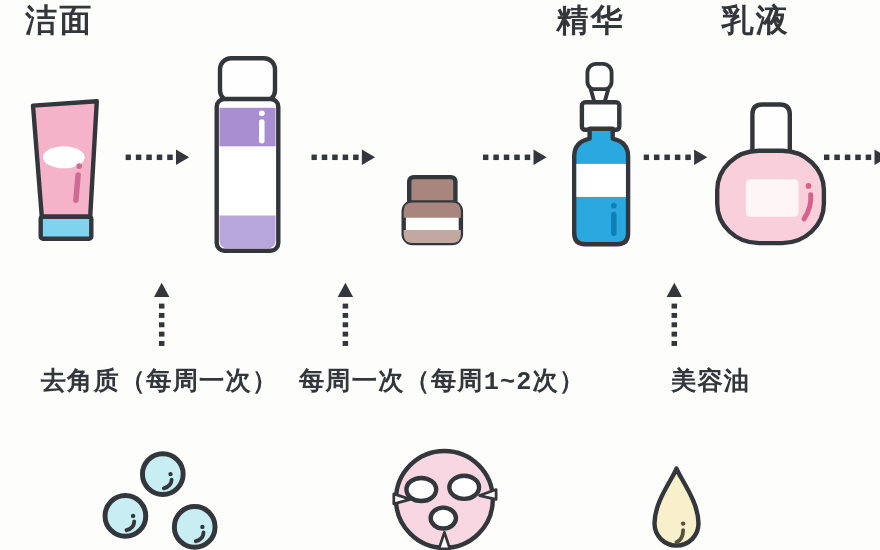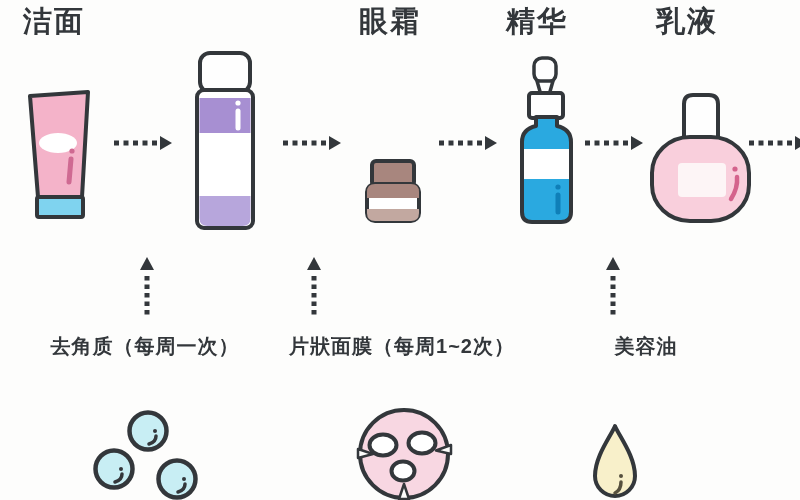--- a/index.html
+++ b/index.html
@@ -1,39 +1,38 @@
 <!DOCTYPE html>
 <html><head>
 <meta charset="utf-8">
 <style>
   html,body { margin:0; padding:0; }
   .canvas {
     position:relative; width:800px; height:500px;
     background:#fdfdfc; overflow:hidden;
-    font-family:Liberation Sans, sans-serif;
+    font-family:Liberation Mono, monospace;
   }
   .abs { position:absolute; }
   .step-label {
     position:absolute; top:3px; transform:translateX(-50%);
     font-size:29px; font-weight:700; color:#33373b;
     letter-spacing:2px; white-space:nowrap; line-height:1.25;
   }
   .extra-label {
     position:absolute; top:334px; transform:translateX(-50%);
-    font-size:20px; font-weight:700; color:#33373b;
+    font-size:23px; font-weight:700; color:#33373b;
     letter-spacing:1px; white-space:nowrap; line-height:1.25;
   }
 </style>
 </head>
 <body>
 
 <div class="canvas">
 
   <div class="step-label" style="left:54px">洁面</div>
-  <div class="step-label" style="left:390px">眼霜</div>
   <div class="step-label" style="left:537px">精华</div>
   <div class="step-label" style="left:687px">乳液</div>
 
   <svg class="abs" style="left:26px;top:90px" width="66" height="130" viewBox="0 0 66 130">
     <path d="M4,6 L62,2 L56,107 L12,107 Z" fill="#f4b3c9" stroke="#33373b" stroke-width="4" stroke-linejoin="round"></path>
     <ellipse cx="32" cy="53" rx="19" ry="10" fill="#ffffff"></ellipse>
     <circle cx="46" cy="61" r="2.6" fill="#cf6a92"></circle>
     <line x1="45" y1="69" x2="43" y2="92" stroke="#cf6a92" stroke-width="5" stroke-linecap="round"></line>
     <rect x="11" y="107" width="46" height="20" rx="2" fill="#7fd3ef" stroke="#33373b" stroke-width="4"></rect>
   </svg>
@@ -152,21 +151,21 @@
       <polygon points="9,0 2,13 16,13"></polygon>
       <rect x="6.5" y="19" width="5" height="4.5"></rect>
         <rect x="6.5" y="27.5" width="5" height="4.5"></rect>
       <rect x="6.5" y="36" width="5" height="4.5"></rect>
         <rect x="6.5" y="44.5" width="5" height="4.5"></rect>
       <rect x="6.5" y="53" width="5" height="4.5"></rect>
     </g>
   </svg>
 
   <div class="extra-label" style="left:145px">去角质（每周一次）</div>
-  <div class="extra-label" style="left:402px">片狀面膜（每周1~2次）</div>
+  <div class="extra-label" style="left:402px">每周一次（每周1~2次）</div>
   <div class="extra-label" style="left:646px">美容油</div>
 
   <svg class="abs" style="left:90px;top:407px" width="110" height="93" viewBox="0 0 110 93">
     <g fill="#c8eef4" stroke="#33373b" stroke-width="4.5">
       <circle cx="58" cy="24" r="18.5"></circle>
       <circle cx="24" cy="62" r="18.5"></circle>
       <circle cx="87" cy="72" r="18.5"></circle>
     </g>
     <g fill="#33373b">
       <circle cx="65" cy="24" r="2"></circle>

